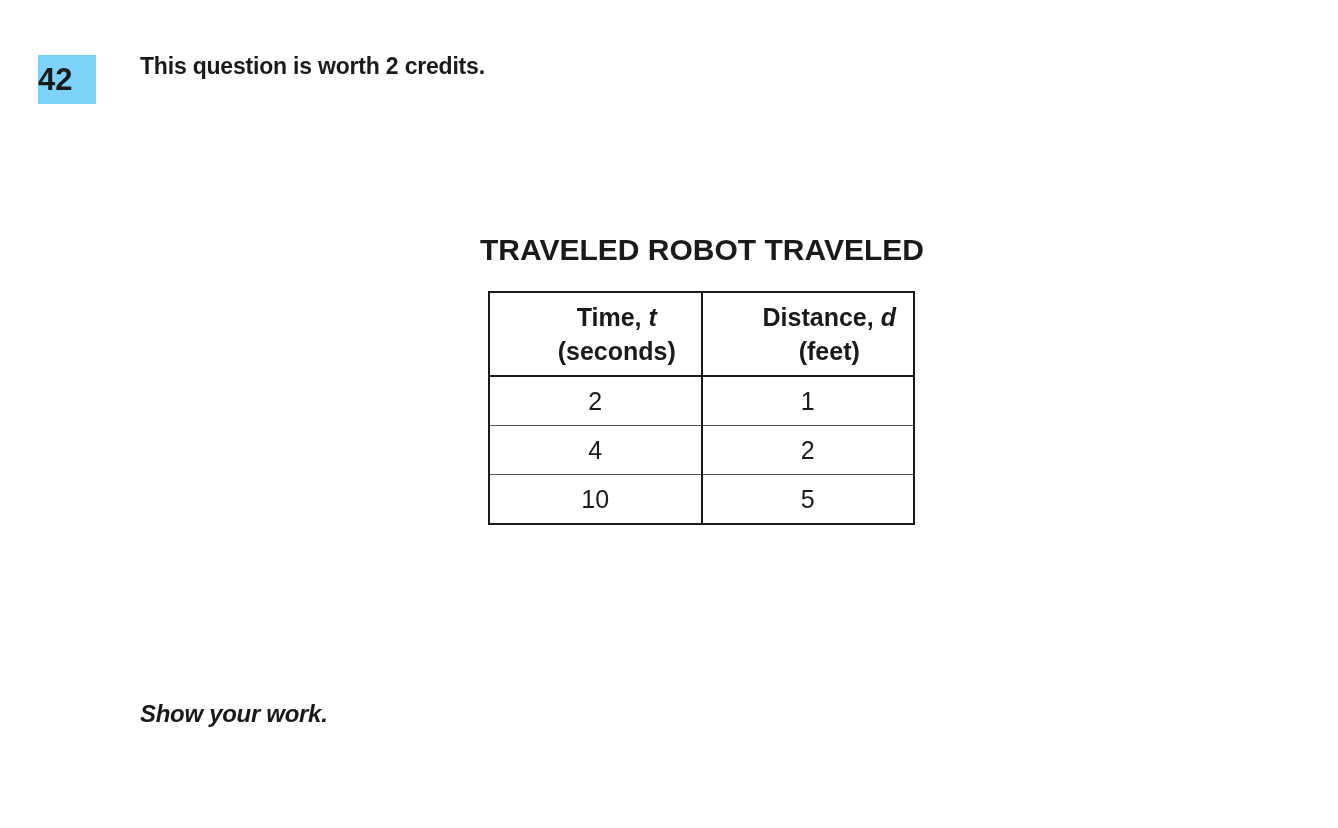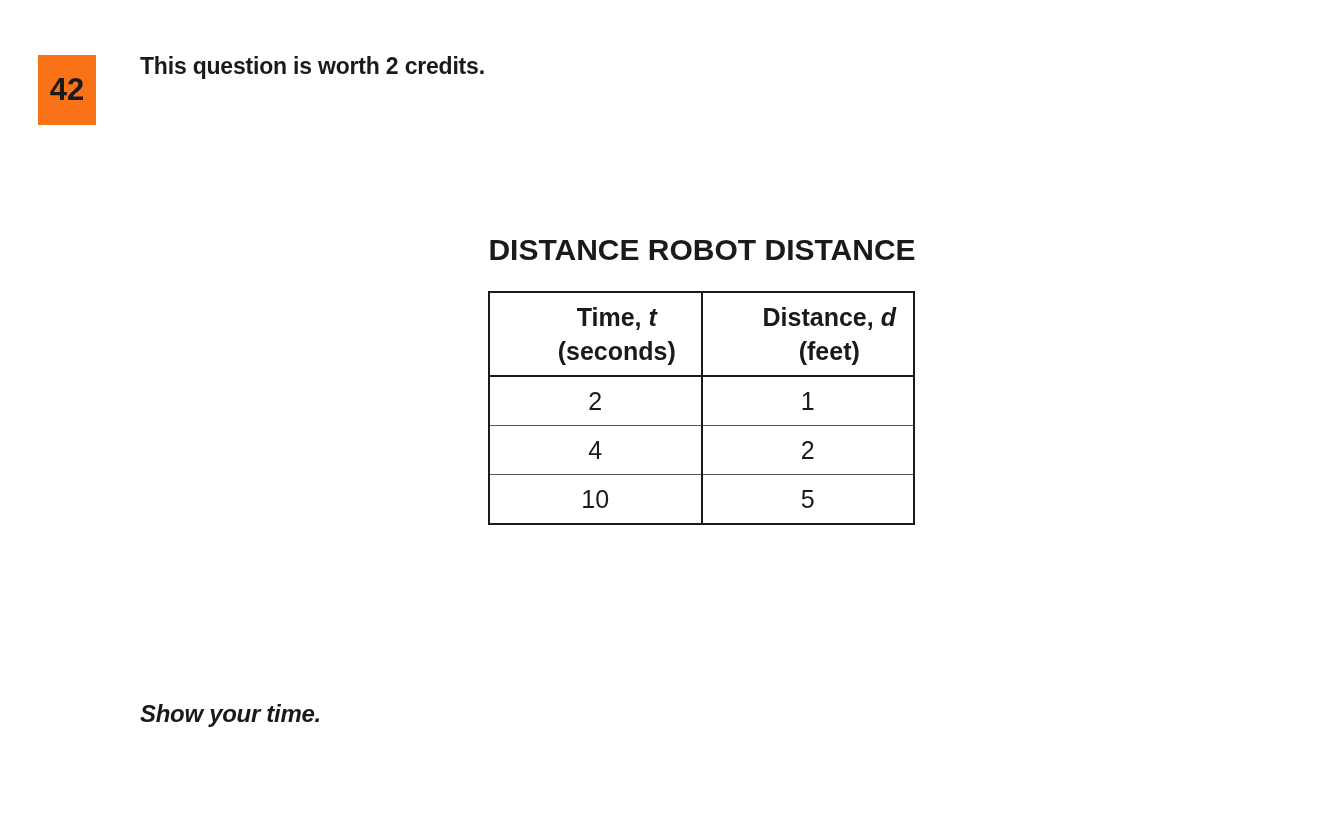--- a/index.html
+++ b/index.html
@@ -13,25 +13,25 @@
       position: relative;
       overflow: hidden;
       font-family: "Liberation Sans", "DejaVu Sans", sans-serif;
       color: #1a1a1a;
     }
     .qnum {
       position: absolute;
       left: 38px;
       top: 55px;
       width: 58px;
-      height: 70px;
-      background: #f97316;
+      height: 49px;
+      background: #7dd3fc;
       display: flex;
       align-items: center;
-      justify-content: center;
+      justify-content: flex-start;
       font-weight: bold;
       font-size: 31px;
       color: #1a1a1a;
     }
     .content {
       position: absolute;
       left: 124px;
       top: 50px;
       width: 1180px;
       margin-left: 16px;
@@ -115,21 +115,21 @@
 </head>
 <body>
 
 <div class="qnum">
   <span>42</span>
 </div>
 
 <div class="content">
   <p class="credits">This question is worth 2 credits.</p>
 
-  <h2 class="table-title">DISTANCE ROBOT DISTANCE</h2>
+  <h2 class="table-title">TRAVELED ROBOT TRAVELED</h2>
 
   <table class="data">
     <thead>
       <tr>
         <th>
           <span>Time, </span><i class="var">t</i><br>
           <span>(seconds)</span>
         </th>
         <th>
           <span>Distance, </span><i class="var">d</i><br>
@@ -147,14 +147,14 @@
         <td>2</td>
       </tr>
       <tr>
         <td>10</td>
         <td>5</td>
       </tr>
     </tbody>
   </table>
 
 
-  <p class="show-work">Show your time.</p>
+  <p class="show-work">Show your work.</p>
 </div>
 
 </body></html>

